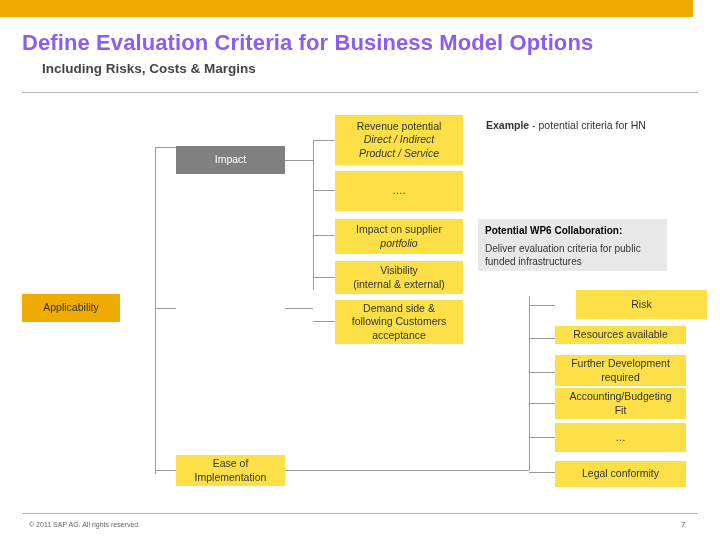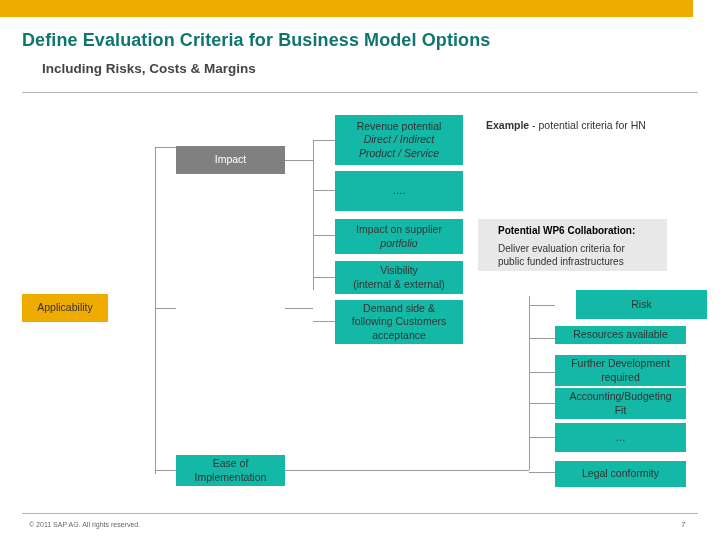--- a/index.html
+++ b/index.html
@@ -32,22 +32,22 @@
     left: 693px;
     top: 0;
     width: 27px;
     height: 17px;
     background: #ffffff;
   }
   .title {
     position: absolute;
     left: 22px;
     top: 30px;
-    font-size: 18px;
-    color: #0f766e;
+    font-size: 22px;
+    color: #8b5cf6;
     font-weight: bold;
     letter-spacing: 0.1px;
     white-space: nowrap;
   }
   .subtitle {
     position: absolute;
     left: 22px;
     top: 61px;
     font-size: 13.5px;
     color: #444444;
@@ -97,21 +97,21 @@
     text-align: center;
     font-size: 10.5px;
     line-height: 1.25;
     padding: 2px 4px;
   }
   .gray-dark {
     background: #808080;
     color: #ffffff;
   }
   .gray-light {
-    background: #14b8a6;
+    background: #fde047;
     color: #333333;
   }
   .gold {
     background: #f0ab00;
     color: #333333;
   }
 
   .line {
     position: absolute;
     background: #9a9a9a;
@@ -125,21 +125,21 @@
     font-size: 10.5px;
     line-height: 1.28;
     color: #333333;
     padding-left: 8px;
   }
   .note-block b { font-weight: bold; }
   .wp6 {
     position: absolute;
     background: #e8e8e8;
     box-sizing: border-box;
-    padding: 5px 20px;
+    padding: 5px 7px;
     font-size: 10px;
     line-height: 1.3;
     color: #333333;
   }
   .wp6 .hd {
     font-weight: bold;
     color: #000000;
     display: block;
     margin-bottom: 5px;
   }
@@ -177,21 +177,21 @@
   <div class="line h-line" style="left:529px; top:338px; width:26px;"></div>
   <div class="line h-line" style="left:529px; top:372px; width:26px;"></div>
   <div class="line h-line" style="left:529px; top:403px; width:26px;"></div>
   <div class="line h-line" style="left:529px; top:437px; width:26px;"></div>
   <div class="line h-line" style="left:529px; top:472px; width:26px;"></div>
 
   <div class="box gray-dark" style="left:176px; top:146px; width:109px; height:28px;">
     <span>Impact</span>
   </div>
 
-  <div class="box gold" style="left:22px; top:294px; width:86px; height:28px;">
+  <div class="box gold" style="left:22px; top:294px; width:98px; height:28px;">
     <span>Applicability</span>
   </div>
 
   <div class="box gray-light" style="left:176px; top:455px; width:109px; height:31px; flex-direction:column;">
     <span>Ease of</span>
     <span>Implementation</span>
   </div>
 
   <div class="box gray-light" style="left:335px; top:115px; width:128px; height:50px; flex-direction:column;">
     <span>Revenue potential</span>

